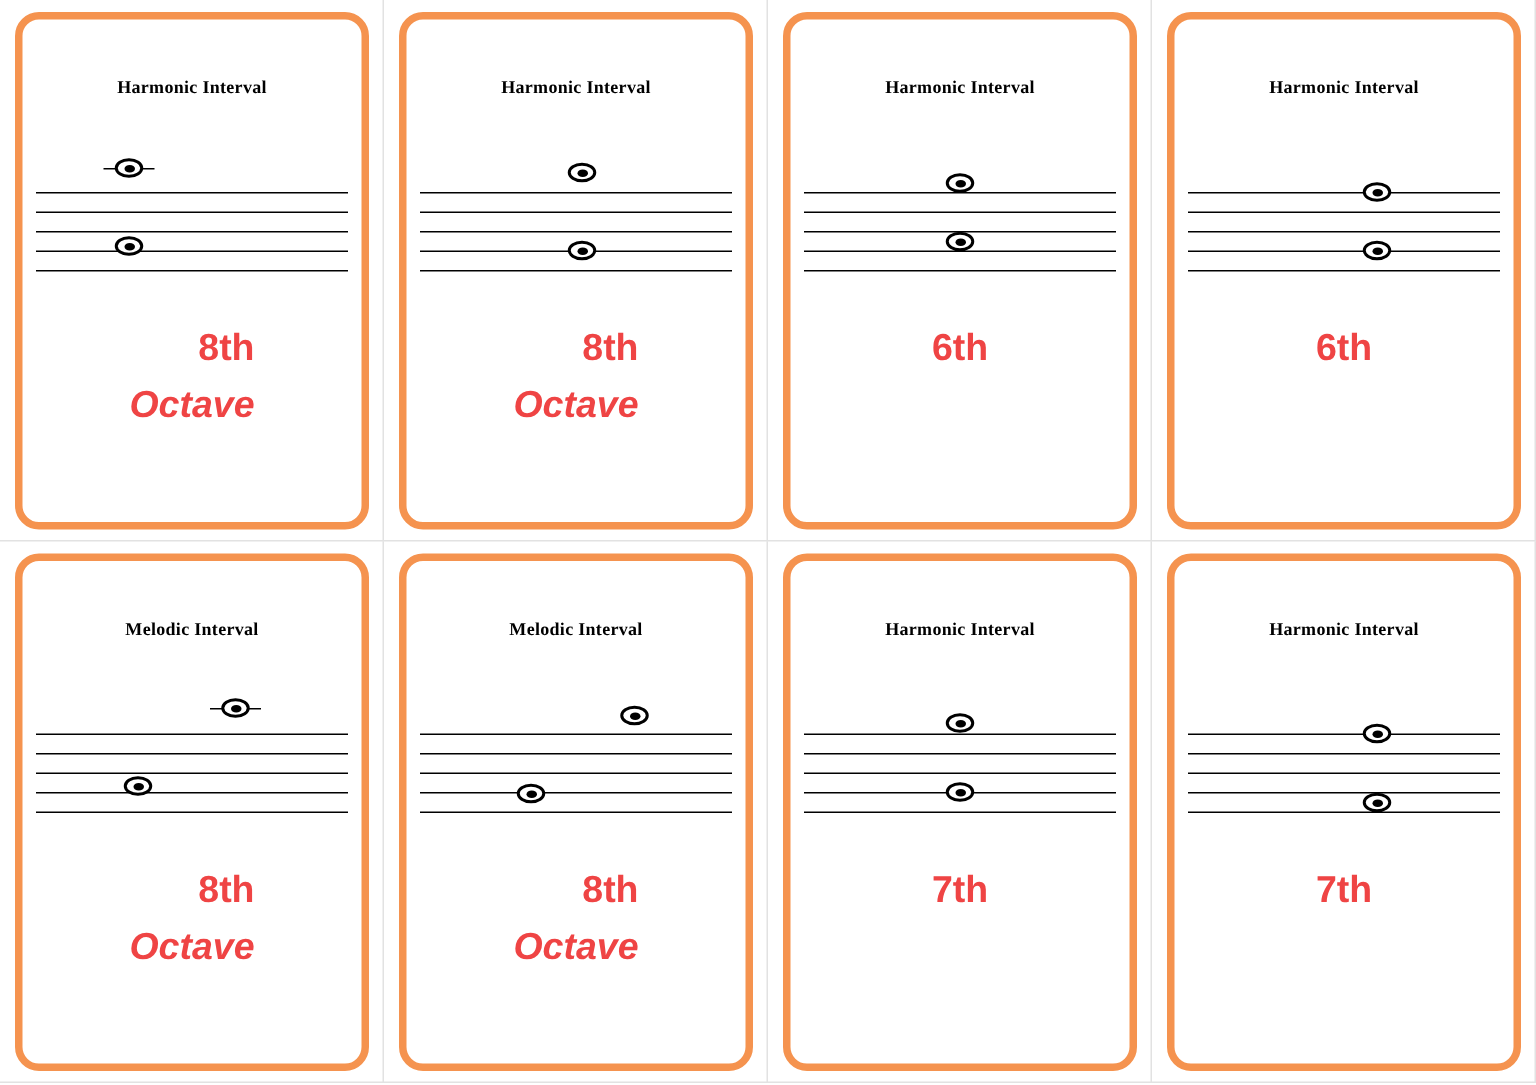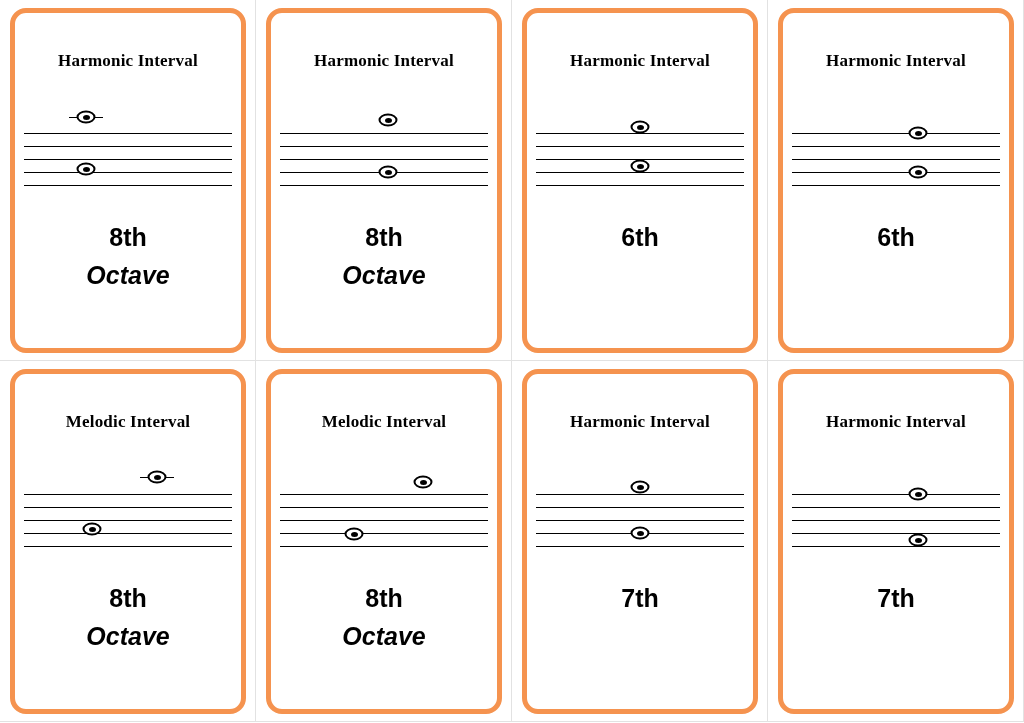--- a/index.html
+++ b/index.html
@@ -48,21 +48,21 @@
     border: 5px solid #f5934f;
     border-radius: 16px;
     background: #ffffff;
     display: flex;
     flex-direction: column;
     align-items: center;
   }
   .card-title {
     font-family: "Liberation Serif", serif;
     font-weight: bold;
-    font-size: 17px;
+    font-size: 12px;
     color: #000;
     margin-top: 38px;
     letter-spacing: 0.2px;
     text-align: center;
   }
   .staff-wrap {
     position: relative;
     width: 208px;
     height: 115px;
     margin-top: 16px;
@@ -97,26 +97,26 @@
   }
   .ledger {
     position: absolute;
     width: 34px;
     height: 0;
     border-top: 1.6px solid #000;
     transform: translate(-50%, 0);
   }
   .answer {
     margin-top: 16px;
-    text-align: center;
+    text-align: right;
     font-family: "Liberation Sans", sans-serif;
     font-weight: bold;
     font-size: 25px;
     line-height: 38px;
-    color: #000000;
+    color: #ef4444;
   }
   .answer .sub {
     display: block;
     font-weight: bold;
     font-size: 25px;
     font-style: italic;
   }
 </style>
 </head>
 <body>

